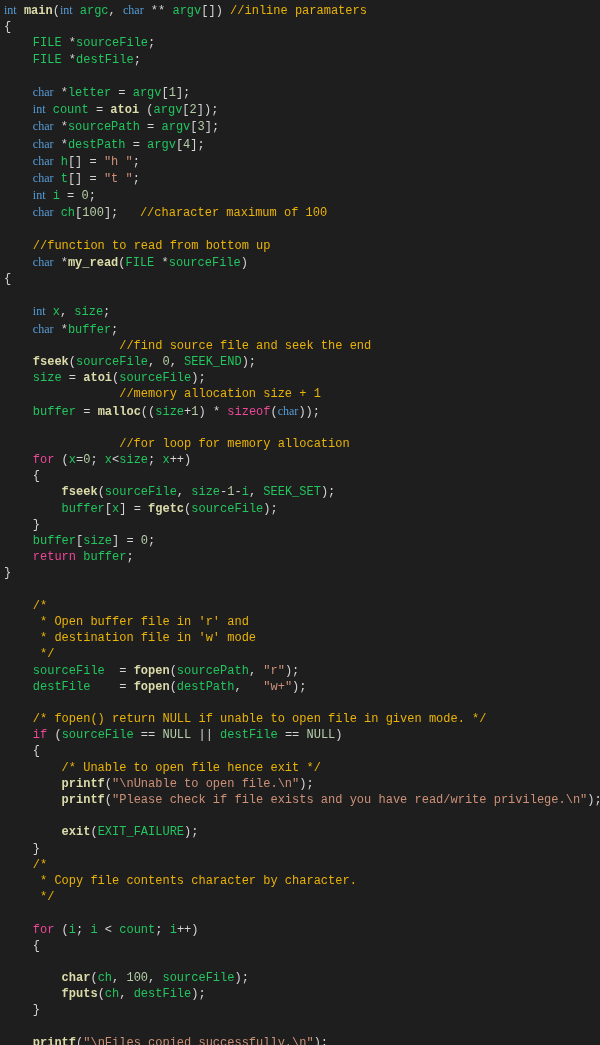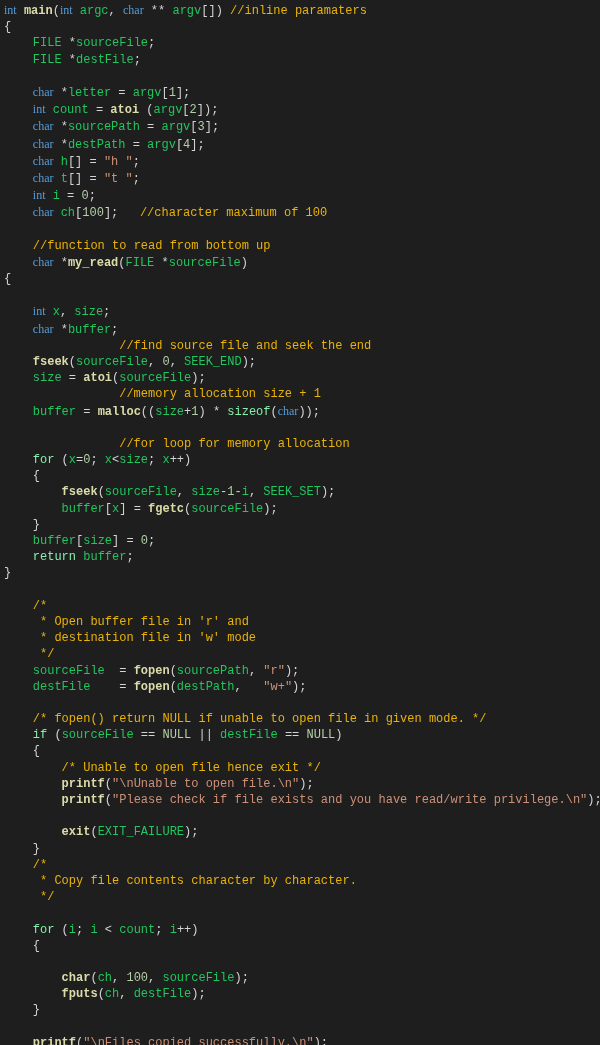--- a/index.html
+++ b/index.html
@@ -10,21 +10,21 @@
     body {
       background: #1e1e1e;
       font-family: Consolas, 'Courier New', monospace;
       font-size: 12px;
       line-height: 1.35;
       color: #d4d4d4;
       width: 600px;
       padding: 2px 4px;
       white-space: pre;
     }
-    .kw { color: #86efac; } 
+    .kw { color: #ec4899; } 
     .type { color: #569cd6; font-family: Liberation Serif, serif; }
     .fn { color: #dcdcaa; font-weight: bold; }
     .var { color: #22c55e; }
     .str { color: #ce9178; }
     .num { color: #b5cea8; }
     .com { color: #eab308; }
     .cursor-line {
       background: #2a2a2a;
       display: inline-block;
       width: 100%;

